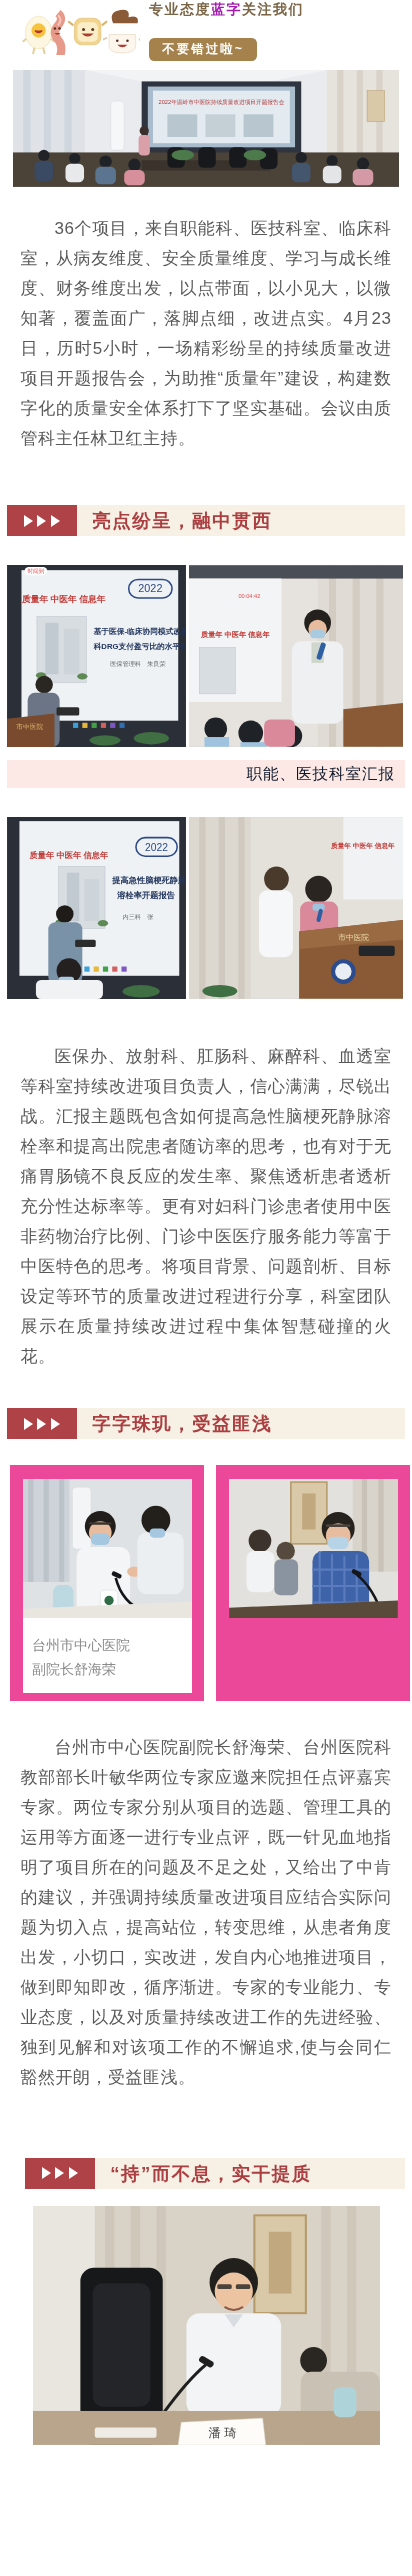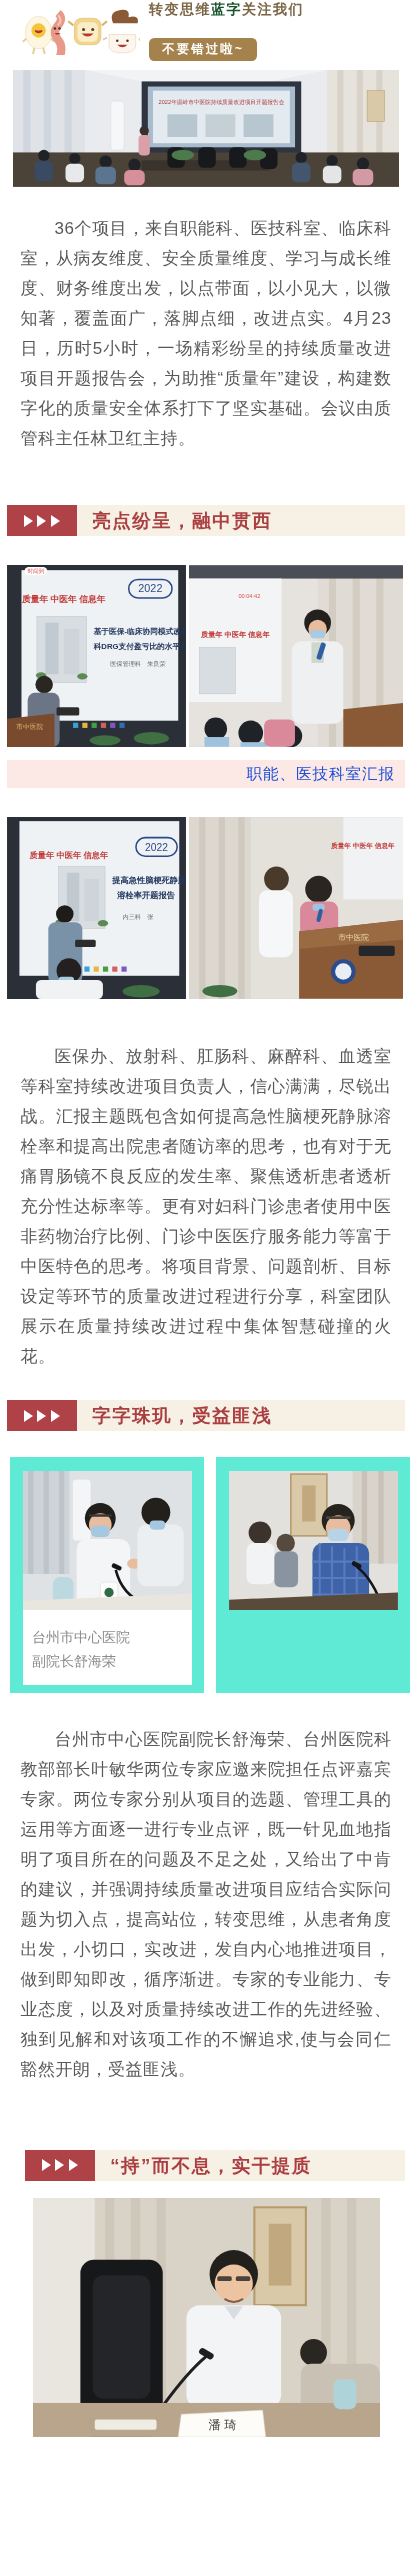--- a/index.html
+++ b/index.html
@@ -1,44 +1,44 @@
 <!DOCTYPE html>
 <html style="font-size:8.2px"><head>
 <meta charset="utf-8">
 <style>
   html,body{margin:0;padding:0;background:#fff;}
   .page{width:412px;height:4062px;margin:0 auto;background:#fff;overflow:hidden;
         font-family:"Liberation Sans","DejaVu Sans",sans-serif;color:#595959;}
   
   .top-banner{display:flex;align-items:center;gap:9.3px;padding:5.2px 0 0 21.6px;height:52px;}
   .follow-text .l1{font-size:14px;font-weight:bold;color:#7c6647;letter-spacing:1.5px;}
-  .follow-text .l1 .blue{color:#14532d;}
+  .follow-text .l1 .blue{color:#a21caf;}
   .follow-text .l2{margin-top:19px;display:inline-block;background:#a5814c;color:#fff;
         font-size:12.4px;font-weight:bold;padding:3.1px 13.4px;border-radius:5.2px;letter-spacing:2.1px;}
   
   .ph{display:block;background:#c9ced3;}
   .photo-wide{margin:13px 0 0 13px;}
   .pair{display:flex;gap:3.6px;margin:29px 6.7px 0;}
   .band{margin:13px 6.7px 0;height:28px;background:#fce9e5;display:flex;align-items:center;
-        justify-content:flex-end;padding-right:10.3px;font-size:15.5px;color:#1d4ed8;letter-spacing:1px;}
+        justify-content:flex-end;padding-right:10.3px;font-size:15.5px;color:#0f172a;letter-spacing:1px;}
   
   .para{margin:0 20.6px;font-size:17px;line-height:30px;text-align:justify;text-indent:2em;
         color:#595959;letter-spacing:0.5px;}
   .p1{margin-top:27px;} .p2{margin-top:43px;} .p3{margin-top:32px;}
   
   .sec{display:flex;margin:0 6.7px;height:31px;}
-  .sec1{margin-top:51px;} .sec2{margin-top:28px;font-family:Liberation Mono, monospace;} .sec3{margin-top:65px;padding-left:18px;}
+  .sec1{margin-top:51px;} .sec2{margin-top:36px;font-family:Liberation Mono, monospace;} .sec3{margin-top:65px;padding-left:18px;}
   .sec .box{width:70px;background:#ae4246;display:flex;align-items:center;justify-content:center;gap:4.6px;}
   .sec .tri{width:0;height:0;border-top:6.7px solid transparent;border-bottom:6.7px solid transparent;
         border-left:9.8px solid #fff;}
   .sec .rest{flex:1;background:#f6f1e4;display:flex;align-items:center;}
   .sec .title{font-size:18.5px;font-weight:bold;color:#ab3e41;padding-left:15.5px;letter-spacing:1.5px;}
   
   .cards{display:flex;gap:12.4px;margin:26px 10.3px 0;}
-  .card{width:218px;background:#5eead4;padding:13.4px 12.4px 7.2px;box-sizing:border-box;}
+  .card{width:218px;background:#ec4899;padding:13.4px 12.4px 7.2px;box-sizing:border-box;}
   .card .inner{background:#fff;}
   .card .cap{padding:15.5px 9.3px 12.4px;font-size:14px;line-height:24px;color:#8c8c8c;}
   .card.right .cap{text-align:right;}
   .photo-big{margin:17px auto 0;display:block;}
   
   text{font-family:"Liberation Sans","DejaVu Sans",sans-serif;}
 </style>
 </head>
 <body>
 
@@ -62,21 +62,21 @@
       <path d="M116 50 q12 12 24 0" fill="#b03a30"></path>
       <path d="M100 34 l-10 -8 M156 34 l10 -8" stroke="#d9b36a" stroke-width="4"></path>
       <path d="M178 30 q-10 -22 14 -26 q20 -4 16 14 q22 -6 18 12" fill="#8a5a36"></path>
       <path d="M170 52 h52 v22 q0 14 -26 14 q-26 0 -26 -14 Z" fill="#fdf6ec" stroke="#e0cdb4"></path>
       <circle cx="186" cy="64" r="2.5" fill="#5a2b22"></circle>
         <circle cx="206" cy="64" r="2.5" fill="#5a2b22"></circle>
       <path d="M186 72 q10 10 20 0" fill="#b03a30"></path>
       <path d="M166 58 l-8 4 M228 62 l8 -2" stroke="#e0cdb4" stroke-width="4"></path>
     </svg>
     <div class="follow-text">
-      <div class="l1"><span>转变思维</span><span class="blue">蓝字</span><span>关注我们</span></div>
+      <div class="l1"><span>专业态度</span><span class="blue">蓝字</span><span>关注我们</span></div>
       <span class="l2">不要错过啦~</span>
     </div>
   </div>
 
   <svg class="ph photo-wide" width="386" height="117" viewBox="0 0 750 227">
     <rect width="750" height="227" fill="#e9ebee"></rect>
     <rect x="0" y="0" width="140" height="180" fill="#dfe3e8"></rect>
     <rect x="20" y="0" width="14" height="180" fill="#cfd6dd"></rect>
       <rect x="60" y="0" width="14" height="180" fill="#cfd6dd"></rect>
       <rect x="100" y="0" width="14" height="180" fill="#cfd6dd"></rect>

